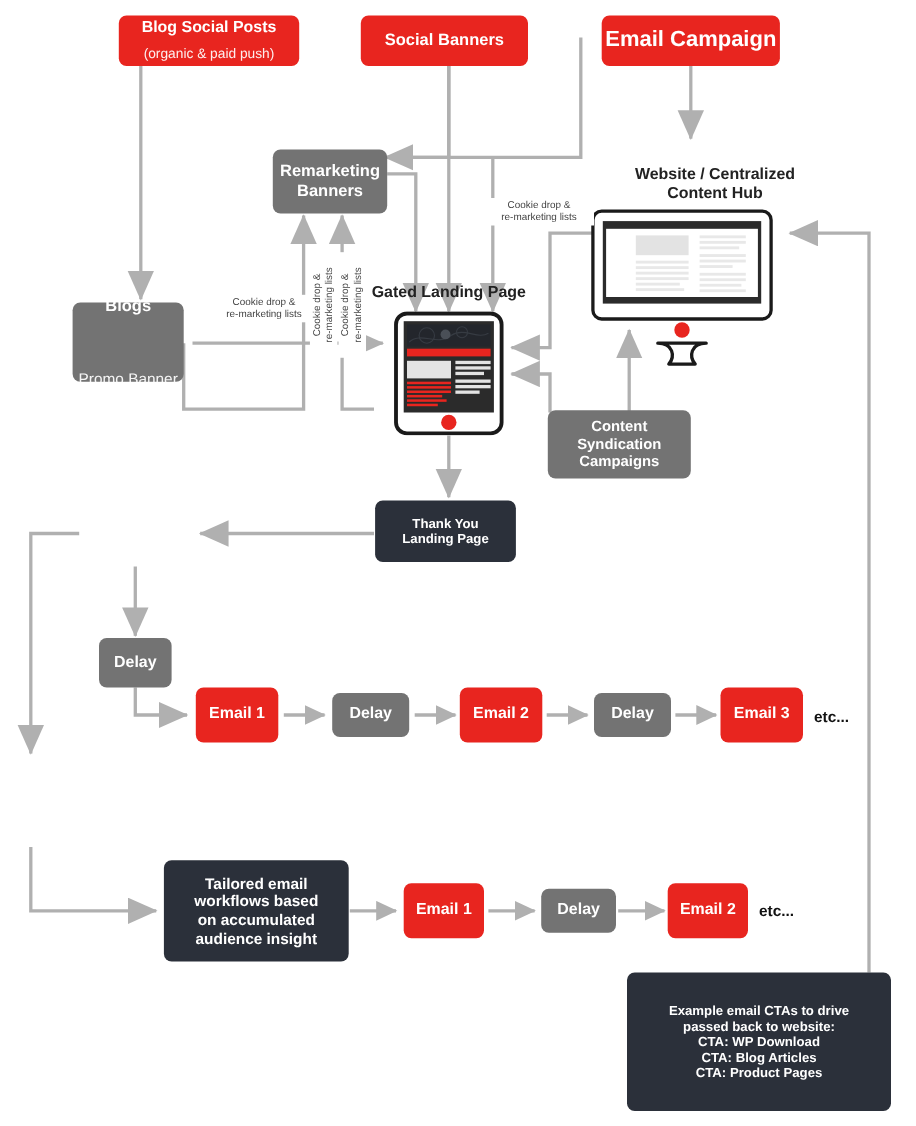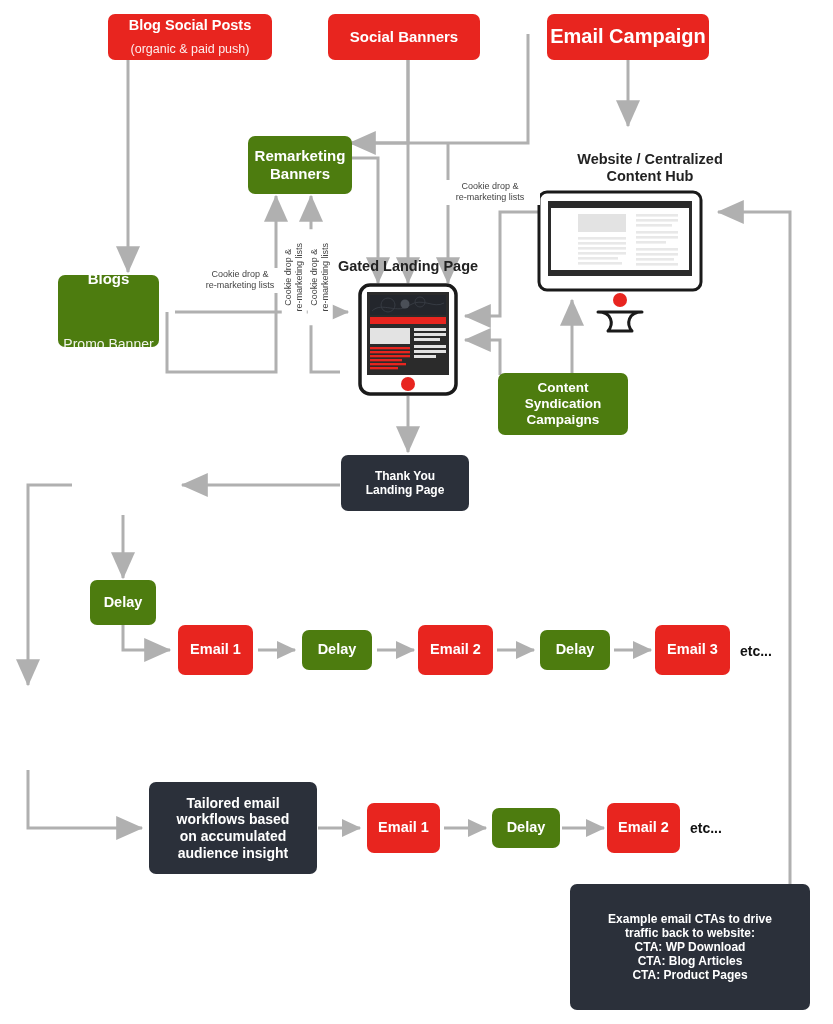--- a/index.html
+++ b/index.html
@@ -5,21 +5,21 @@
   html,body{margin:0;padding:0;background:#ffffff;}
   body{width:833px;height:1024px;position:relative;overflow:hidden;
        font-family:"Liberation Sans",sans-serif;}
   #stage{position:absolute;left:0;top:0;width:833px;height:1024px;}
   svg{position:absolute;left:0;top:0;width:833px;height:1024px;}
   .node{position:absolute;box-sizing:border-box;display:flex;
         align-items:center;justify-content:center;flex-direction:column;
         border-radius:7px;text-align:center;color:#fff;font-weight:bold;
         line-height:1.18;}
   .n-red{background:#e8251f;}
-  .n-gray{background:#4d7c0f;}
+  .n-gray{background:#737373;}
   .n-dark{background:#2b303a;}
   .lbl{position:absolute;color:#222;font-weight:bold;text-align:center;
        line-height:1.2;}
   .smalllbl{position:absolute;color:#444;font-weight:normal;
             text-align:center;line-height:1.25;font-size:9px;
             background:#fff;padding:1px 2px;}
   .rot{transform-origin:50% 50%;}
   .etc{position:absolute;color:#111;font-weight:bold;font-size:14px;}
   .sub{font-weight:normal;opacity:.92;margin-top:8px;}
 </style>
@@ -100,21 +100,21 @@
 
   <div class="node n-red" style="left:547px;top:14px;width:162px;height:46px;font-size:20px;">
     <span>Email Campaign</span>
   </div>
 
   <div class="node n-gray" style="left:248px;top:136px;width:104px;height:58px;font-size:15px;">
     <span>Remarketing</span>
     <span>Banners</span>
   </div>
 
-  <div class="node n-gray" style="left:58px;top:275px;width:101px;height:72px;font-size:15px;gap:40px;">
+  <div class="node n-gray" style="left:66px;top:275px;width:101px;height:72px;font-size:15px;gap:40px;">
     <span>Blogs</span>
     <span class="sub" style="font-weight:normal;font-size:14px;">Promo Banner</span>
   </div>
 
   <div class="node n-gray" style="left:498px;top:373px;width:130px;height:62px;font-size:13.5px;">
     <span>Content</span>
     <span>Syndication</span>
     <span>Campaigns</span>
   </div>
 
@@ -248,19 +248,19 @@
   <div class="node n-gray" style="left:492px;top:808px;width:68px;height:40px;font-size:14.5px;">
     <span>Delay</span>
   </div>
   <div class="node n-red" style="left:607px;top:803px;width:73px;height:50px;font-size:14.5px;">
     <span>Email 2</span>
   </div>
   <div class="etc" style="left:690px;top:820px;">etc...</div>
 
   <div class="node n-dark" style="left:570px;top:884px;width:240px;height:126px;font-size:12px;">
     <span>Example email CTAs to drive</span>
-    <span>traffic back to website:</span>
+    <span>passed back to website:</span>
     <span>CTA: WP Download</span>
     <span>CTA: Blog Articles</span>
     <span>CTA: Product Pages</span>
   </div>
 
 </div>
 
 </body></html>

